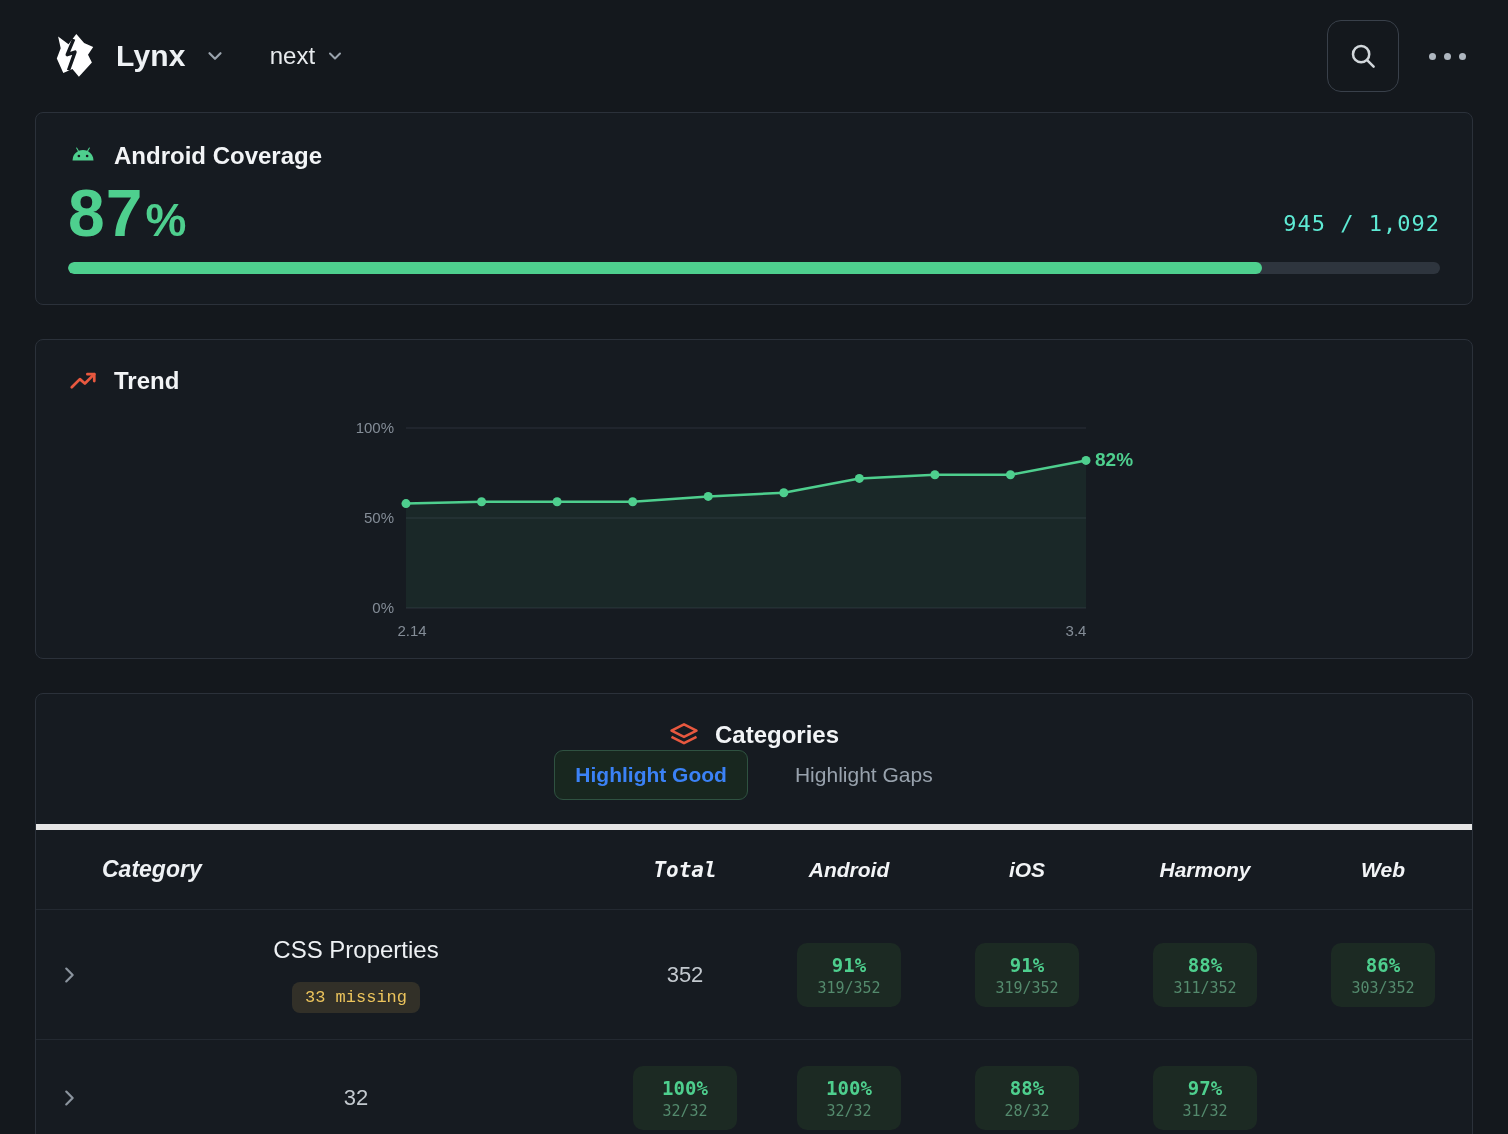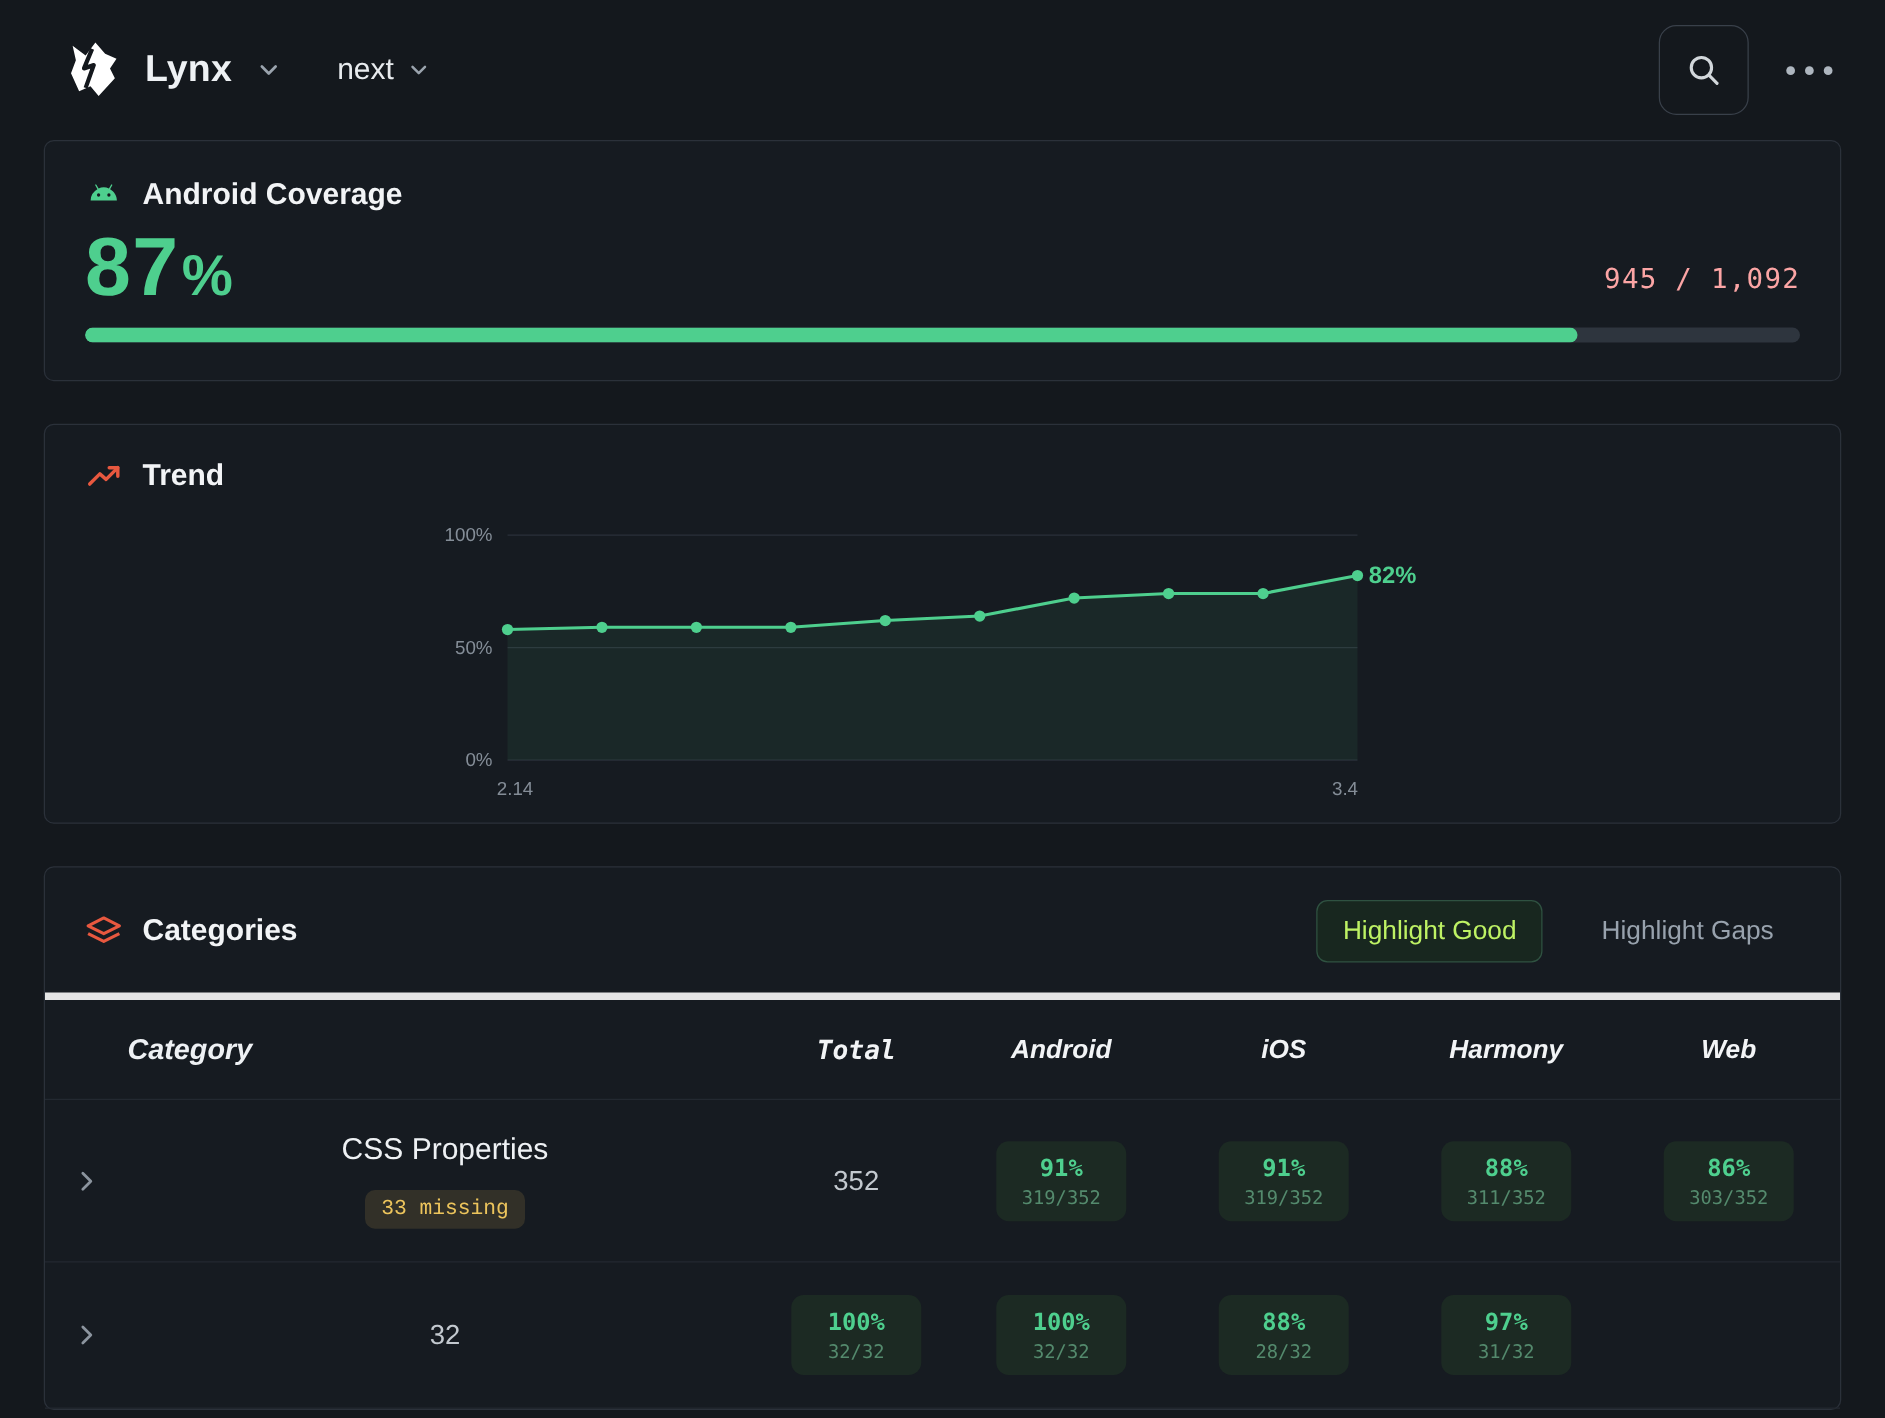--- a/index.html
+++ b/index.html
@@ -51,46 +51,47 @@
   }
   .card-title-row { display: flex; align-items: center; gap: 16px; }
   .card-title-row h2 { font-size: 24px; font-weight: 700; color: #f2f4f6; }
   .card-icon { display: inline-flex; width: 30px; height: 30px; }
 
   
   .coverage-card { padding: 28px 32px 30px; }
   .coverage-stats { display: flex; align-items: flex-end; justify-content: space-between; margin-top: 8px; gap: 43px; }
   .big-pct { color: #4ecf8e; font-size: 66px; font-weight: 700; line-height: 1.05; letter-spacing: 1px; }
   .big-pct .pct-sign { font-size: 46px; font-weight: 700; margin-left: 2px; }
-  .fraction { color: #fca5a5; font-size: 22px; padding-bottom: 12px; letter-spacing: 1px; }
+  .fraction { color: #5eead4; font-size: 22px; padding-bottom: 12px; letter-spacing: 1px; }
   .progress-track {
     margin-top: 14px; height: 12px; border-radius: 7px;
     background: #2e353e; overflow: hidden;
   }
   .progress-fill { height: 100%; border-radius: 7px; background: #4ecf8e; width: 0; }
 
   
   .trend-card { padding: 26px 32px 14px; }
   .trend-chart-wrap { display: flex; justify-content: center; margin-top: 16px; }
   svg.trend-svg text { font-family: "Liberation Sans", sans-serif; }
 
   
   .categories-card { padding: 0; }
   .cat-header {
     display: flex; align-items: center; justify-content: space-between;
     padding: 26px 32px 24px;
+    flex-direction: column;
   }
   .cat-toggles { display: flex; align-items: center; gap: 26px; }
   .toggle-btn {
     font-family: "Liberation Sans", sans-serif;
     font-size: 21px; cursor: pointer; border-radius: 9px;
     padding: 12px 20px; background: none; border: 1px solid transparent; color: #98a2ad;
   }
   .toggle-btn.active {
-    background: #18271f; border-color: #2f5241; color: #bef264; font-weight: 400;
+    background: #18271f; border-color: #2f5241; color: #3b82f6; font-weight: 700;
   }
 
   .cat-table { width: 100%; }
   .t-row {
     display: grid;
     grid-template-columns: 66px 1fr 150px 178px 178px 178px 178px;
     align-items: center;
   }
   .t-head {
     border-top: 6px solid #e5e5e5;

